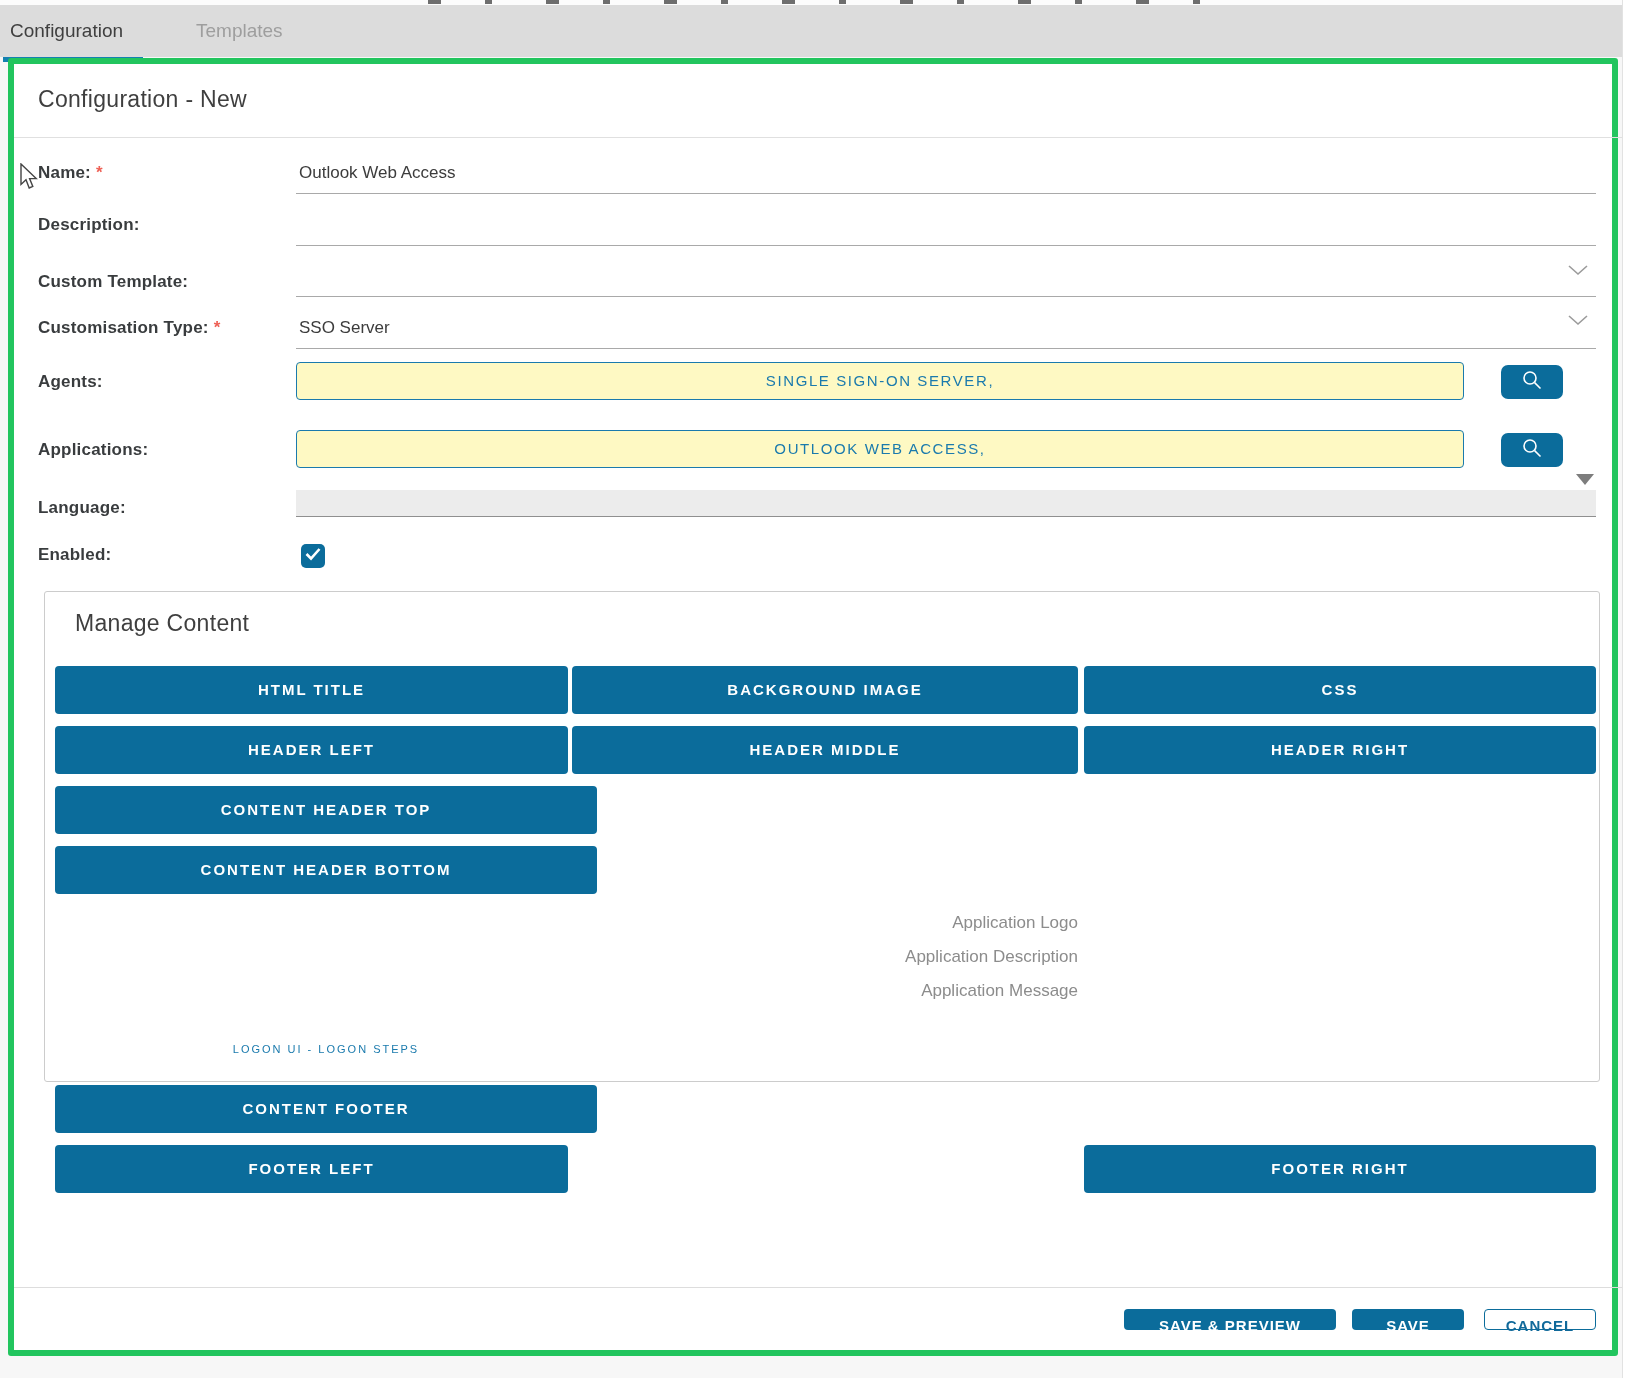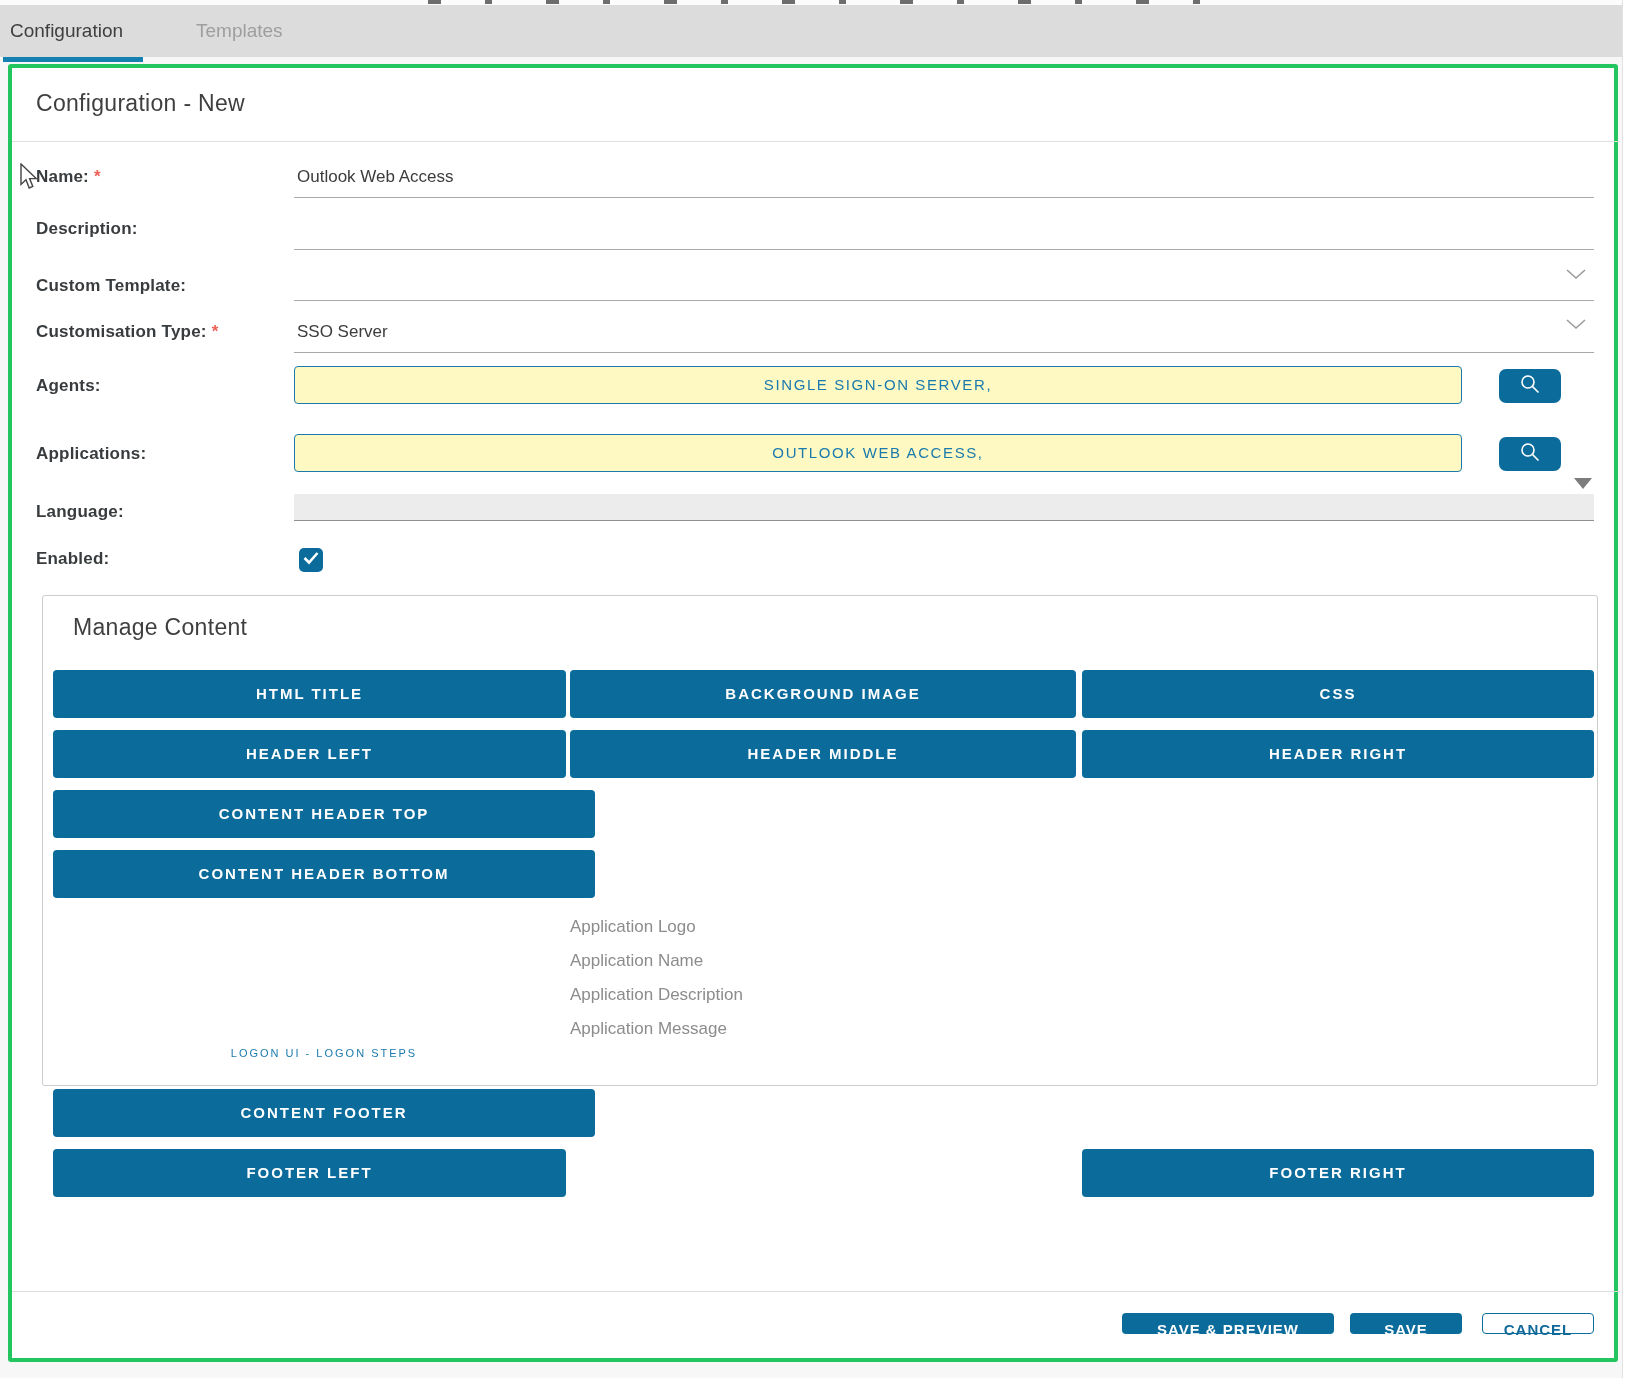--- a/index.html
+++ b/index.html
@@ -16,21 +16,21 @@
   .tabbar { position:absolute; left:0; top:5px; width:1622px; height:52px; background:#dcdcdc; }
   .tab { position:absolute; top:15px; font-size:19px; cursor:default; }
   .tab-active { left:10px; color:#3f3f3f; }
   .tab-inactive { left:196px; color:#9e9e9e; }
   .tab-underline { position:absolute; left:3px; top:52px; width:140px; height:5px; background:#1581b1; }
 
   
   .scrollbar { position:absolute; left:1622px; top:0; width:8px; height:1378px; background:#ffffff; border-left:1px solid #e2e2e2; }
 
   
-  .card { position:absolute; left:8px; top:64px; width:1610px; height:1298px; background:#fff; border:4px solid #22c55e; border-radius:3px; }
+  .card { position:absolute; left:8px; top:58px; width:1610px; height:1298px; background:#fff; border:6px solid #22c55e; border-radius:3px; }
   .page-title { position:absolute; left:24px; top:22px; font-size:23px; color:#3f3f3f; letter-spacing:.3px; }
   .title-divider { position:absolute; left:0; top:73px; width:1608px; height:1px; background:#e0e0e0; }
 
   
   .flabel { position:absolute; left:24px; font-size:17px; font-weight:600; color:#393c3e; letter-spacing:.2px; }
   .req { color:#ee6055; margin-left:5px; font-weight:600; }
   .fvalue { position:absolute; left:285px; font-size:17px; color:#3c3c3c; }
   .uline { position:absolute; left:282px; width:1300px; height:1px; background:#a9a9a9; }
   .chev { position:absolute; left:1554px; }
 
@@ -59,21 +59,21 @@
 
   
   .mc-box { position:absolute; left:30px; top:527px; width:1556px; height:491px; border:1px solid #cccccc; border-radius:3px; background:#fff; }
   .mc-heading { position:absolute; left:30px; top:18px; font-size:23px; color:#3f3f3f; letter-spacing:.3px; }
   .gbtn { position:absolute; height:48px; background:#0b6c9b; border-radius:4px; color:#fff; font-size:15px; font-weight:600;
     letter-spacing:2px; text-align:center; line-height:48px; cursor:pointer; }
   .c1 { left:10px; width:513px; } .c2 { left:527px; width:506px; } .c3 { left:1039px; width:512px; }
   .wide { left:10px; width:542px; }
   .gr1 { top:74px; } .gr2 { top:134px; } .gr3 { top:194px; } .gr4 { top:254px; }
   .gr-cf { top:493px; } .gr-ft { top:553px; }
-  .placeholders { position:absolute; left:527px; top:314px; width:506px; text-align:left; }
+  .placeholders { position:absolute; left:527px; top:314px; width:506px; text-align:right; }
   .placeholders div { font-size:17px; color:#8c8c8c; line-height:34px; }
   .logon-link { position:absolute; left:10px; top:451px; width:542px; text-align:center; font-size:11px; font-weight:400;
     color:#1a7aad; letter-spacing:2px; cursor:pointer; }
 
   
   .footer-divider { position:absolute; left:0; top:1223px; width:1608px; height:1px; background:#dddddd; }
   .abtn { position:absolute; top:1245px; height:21px; border-radius:4px; font-size:15px; font-weight:600; letter-spacing:1px;
     text-align:center; line-height:34px; cursor:pointer; }
   .abtn-fill { background:#0b6c9b; color:#fff; }
   .btn-sp { left:1110px; width:212px; }
@@ -175,21 +175,20 @@
 
       <div class="gbtn gr2 c1">HEADER LEFT</div>
       <div class="gbtn gr2 c2">HEADER MIDDLE</div>
       <div class="gbtn gr2 c3">HEADER RIGHT</div>
 
       <div class="gbtn gr3 wide">CONTENT HEADER TOP</div>
       <div class="gbtn gr4 wide">CONTENT HEADER BOTTOM</div>
 
       <div class="placeholders">
         <div>Application Logo</div>
-        <div>Application Name</div>
         <div>Application Description</div>
         <div>Application Message</div>
       </div>
 
       <div class="logon-link">LOGON UI - LOGON STEPS</div>
 
       <div class="gbtn gr-cf wide">CONTENT FOOTER</div>
 
       <div class="gbtn gr-ft c1">FOOTER LEFT</div>
       <div class="gbtn gr-ft c3">FOOTER RIGHT</div>

